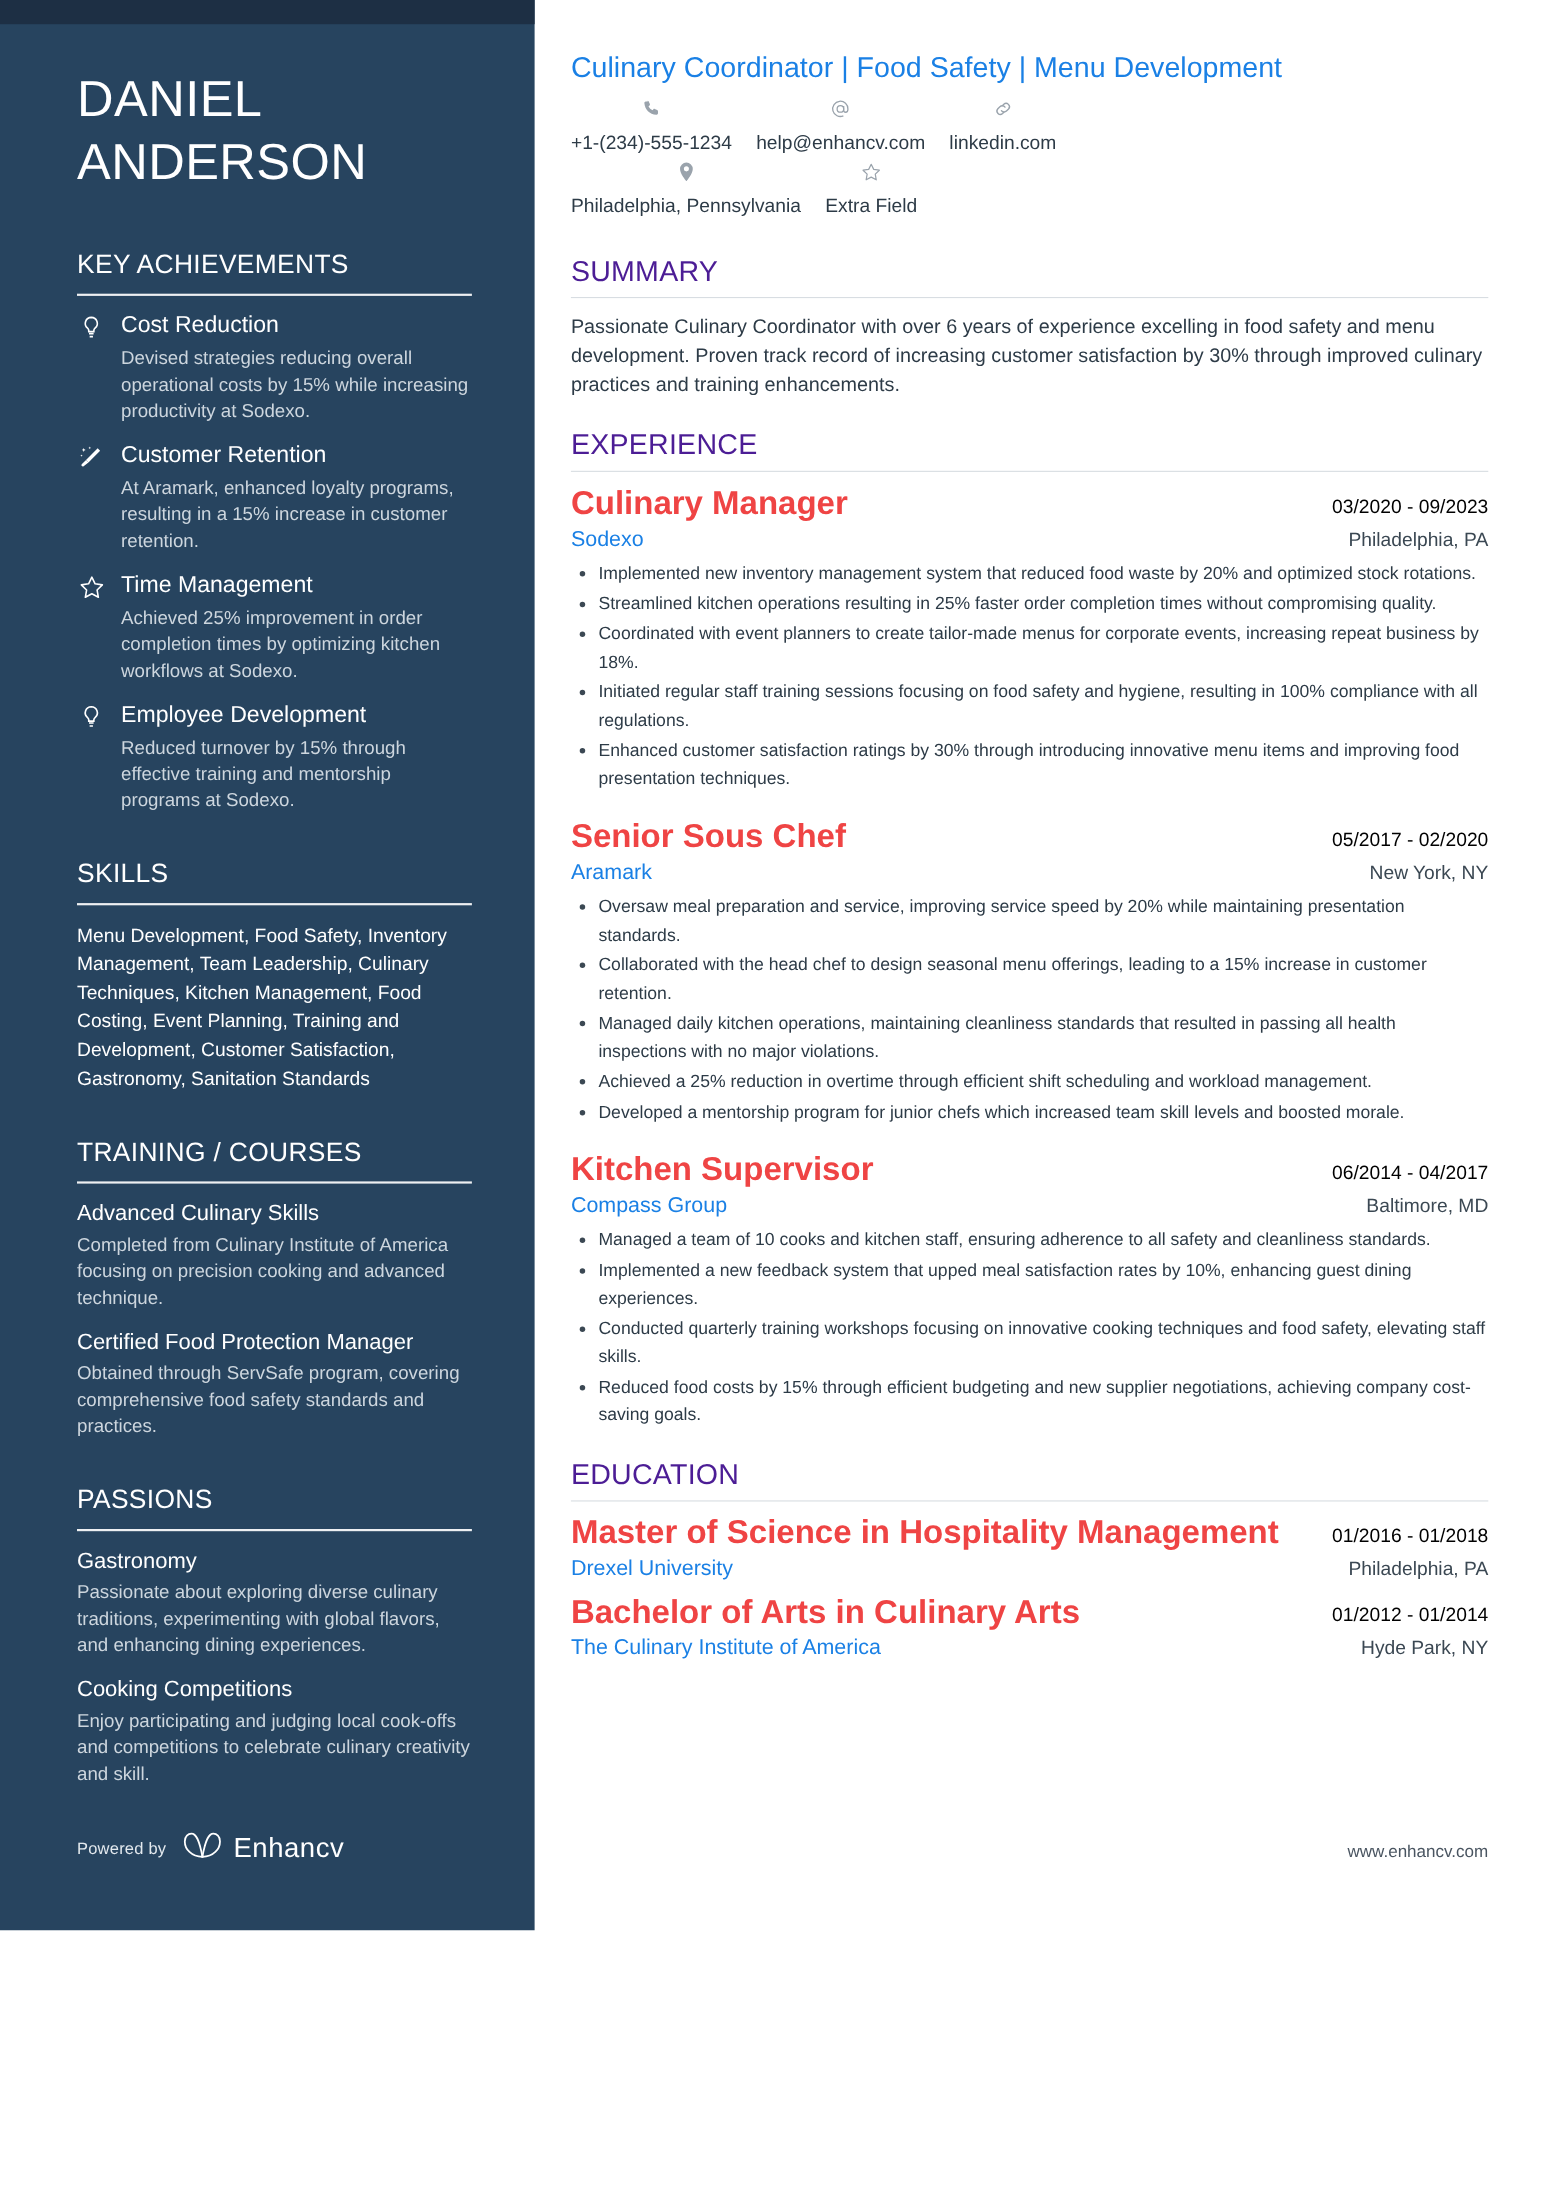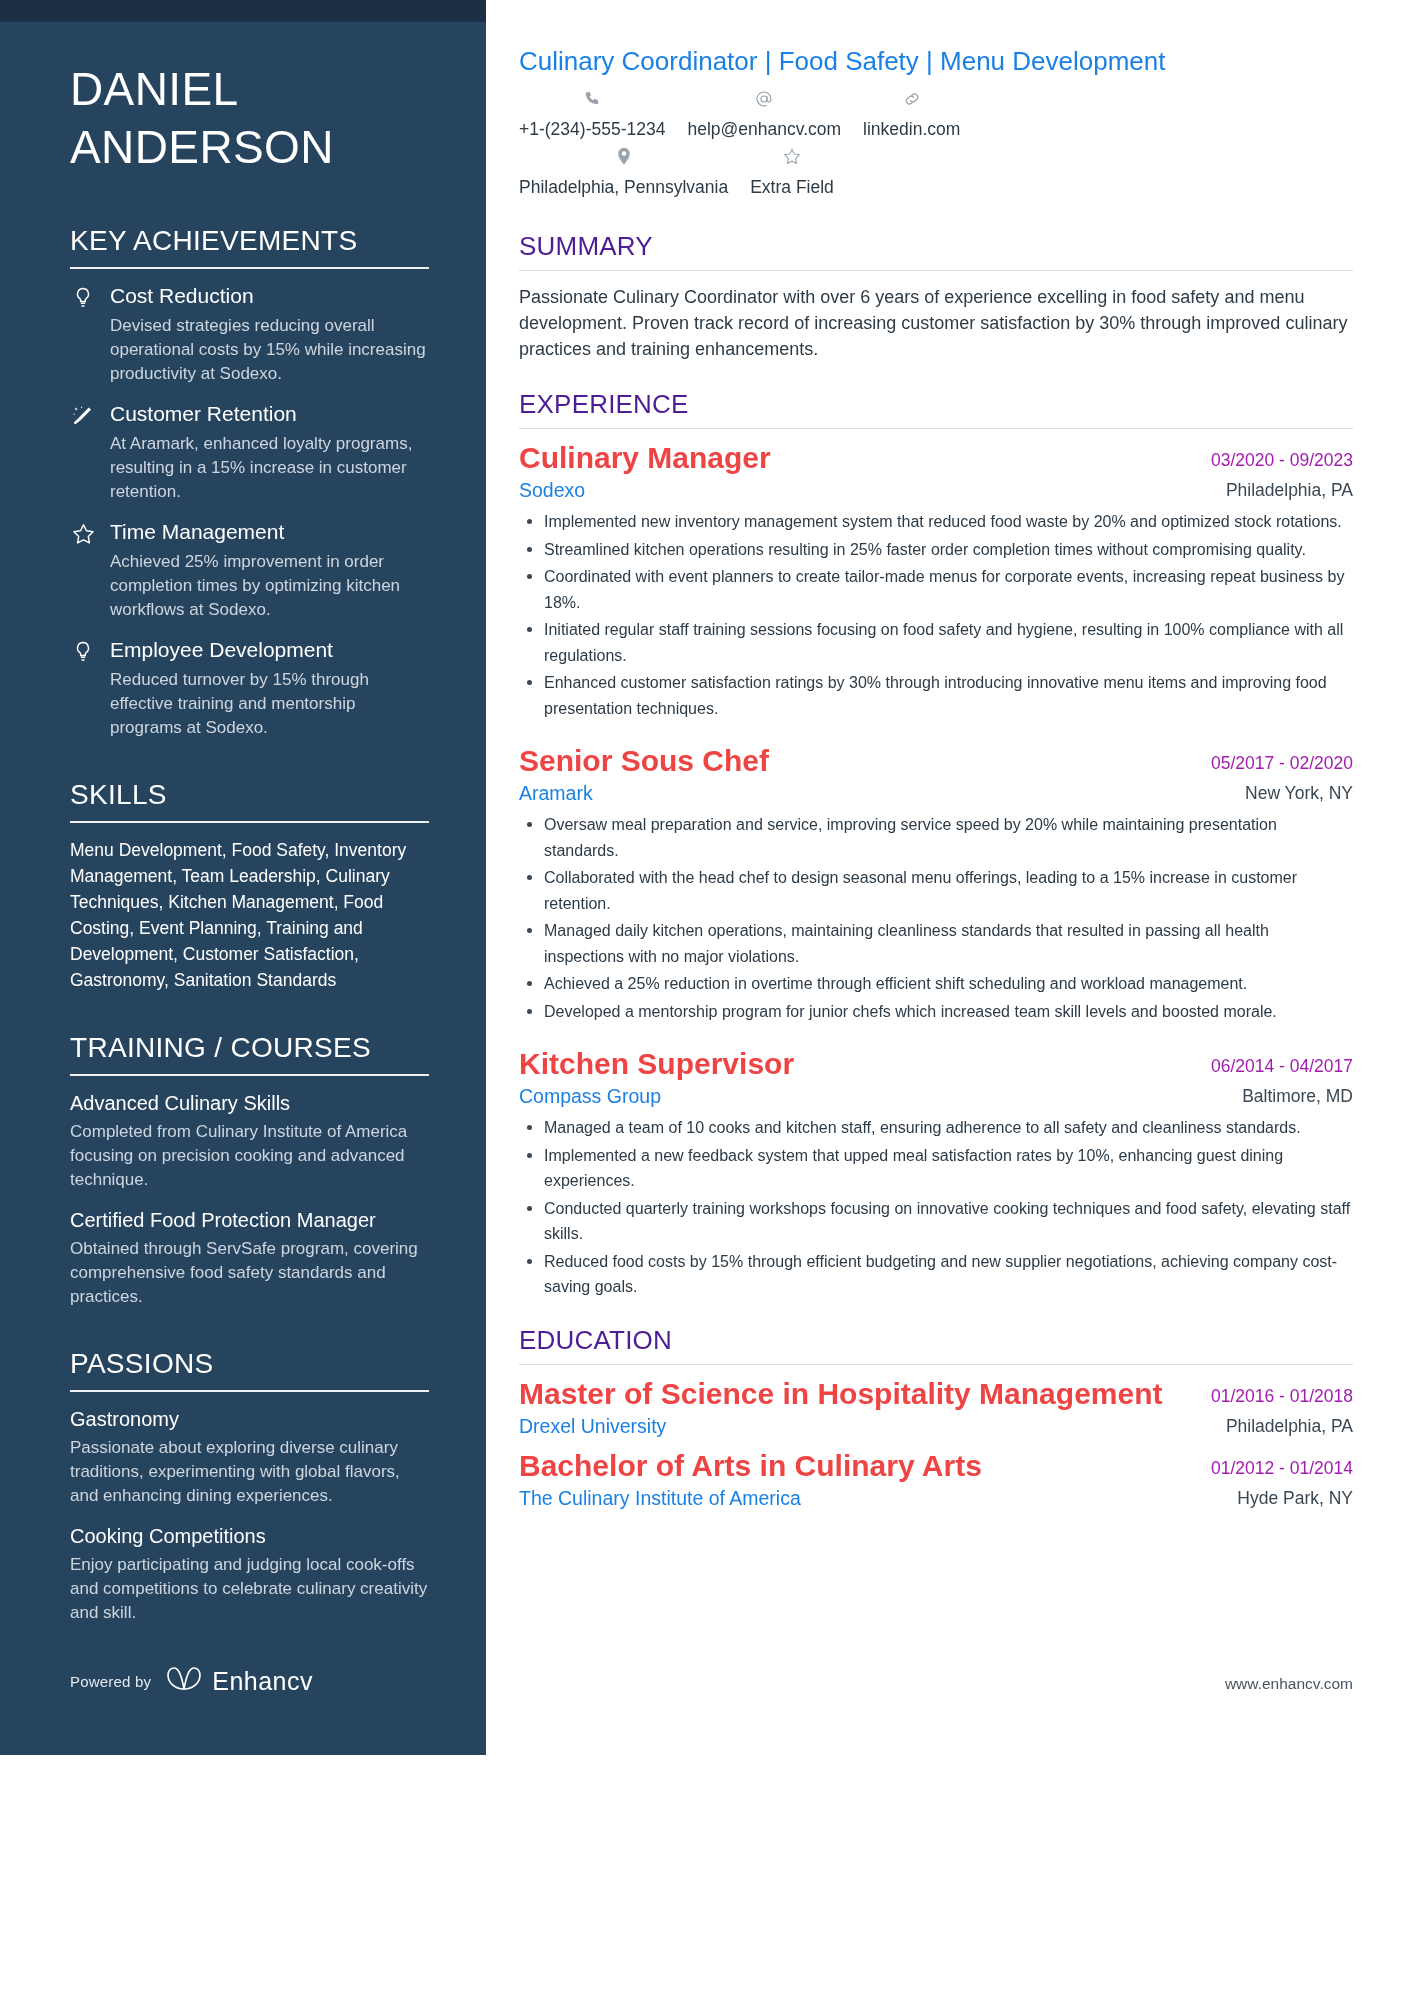--- a/index.html
+++ b/index.html
@@ -43,21 +43,21 @@
   .name-line {
     font-size: 46px;
     line-height: 58px;
     font-weight: 400;
     letter-spacing: 0.4px;
     color: #ffffff;
   }
 
   .side-section { margin-top: 38px; }
   .side-section-title {
-    font-size: 28px;
+    font-size: 24px;
     line-height: 34px;
     font-weight: 400;
     letter-spacing: 0.3px;
     color: #ffffff;
     padding-bottom: 9px;
   }
   .side-rule {
     height: 2px;
     background: #ffffff;
     opacity: .92;
@@ -211,21 +211,21 @@
   .entry-title {
     font-size: 30px;
     line-height: 31px;
     color: #ef4444;
     font-weight: 700;
     flex: 1 1 auto;
   }
   .entry-date {
     font-size: 17.5px;
     line-height: 31px;
-    color: #a21caf;
+    color: #000000;
     white-space: nowrap;
     flex: 0 0 auto;
     padding-top: 3px;
   }
   .entry-sub {
     font-size: 19.5px;
     line-height: 28px;
     color: #1a80e5;
     flex: 1 1 auto;
   }

